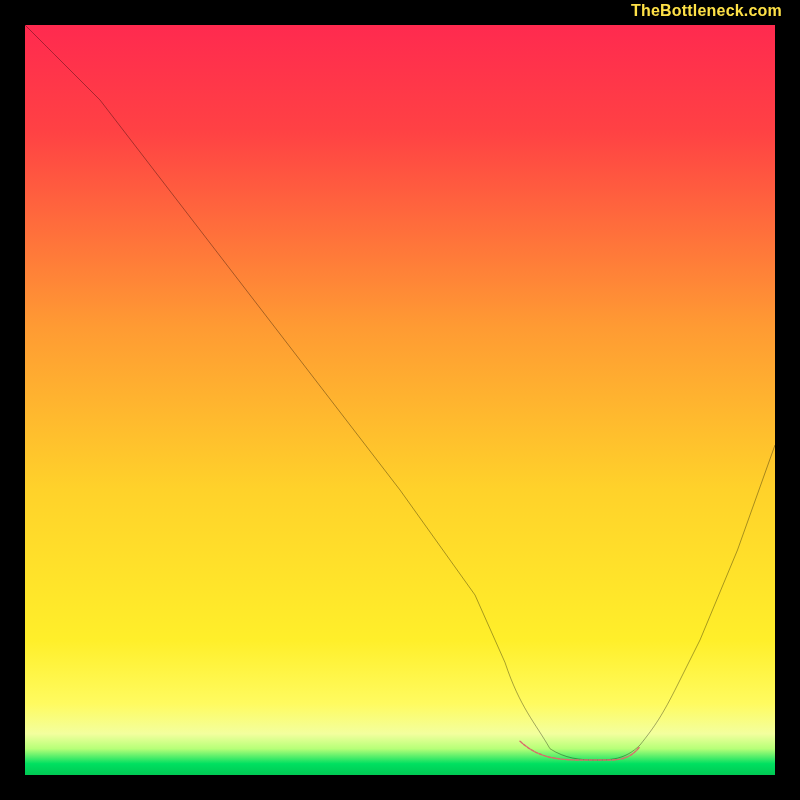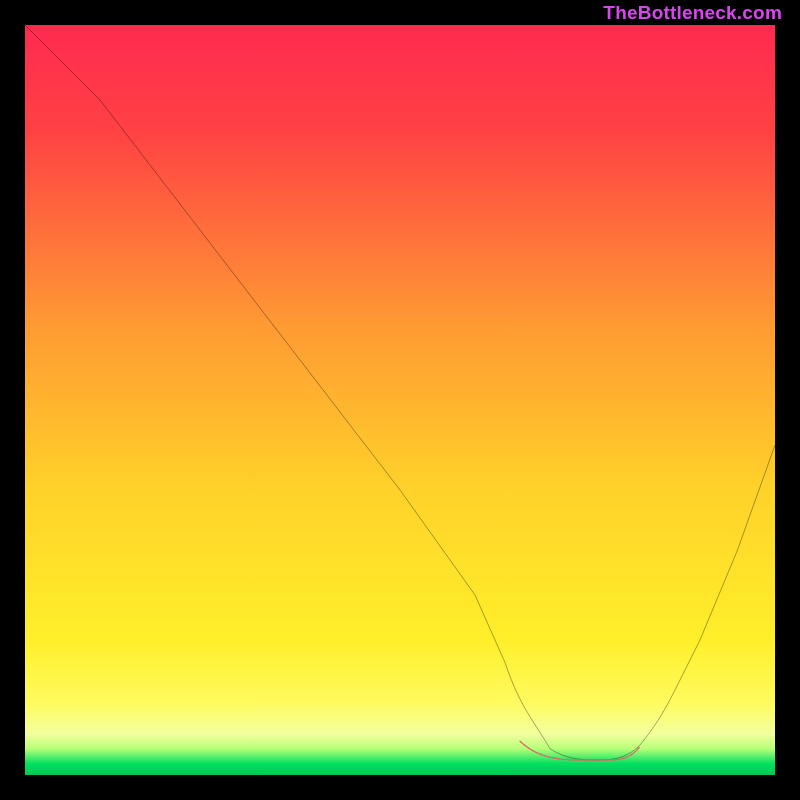--- a/index.html
+++ b/index.html
@@ -23,23 +23,23 @@
     top: 25px;
     left: 25px;
     width: 750px;
     height: 750px;
   }
   .watermark {
     position: absolute;
     top: 2px;
     right: 18px;
     font-family: Arial, Helvetica, sans-serif;
-    font-size: 19px;
+    font-size: 16px;
     font-weight: 600;
-    color: #d946ef;
+    color: #fde047;
     letter-spacing: 0.2px;
   }
 </style>
 </head>
 <body>
 
 <div class="frame">
 
   <svg class="plot" viewBox="0 0 100 100" preserveAspectRatio="none">
     <defs>

